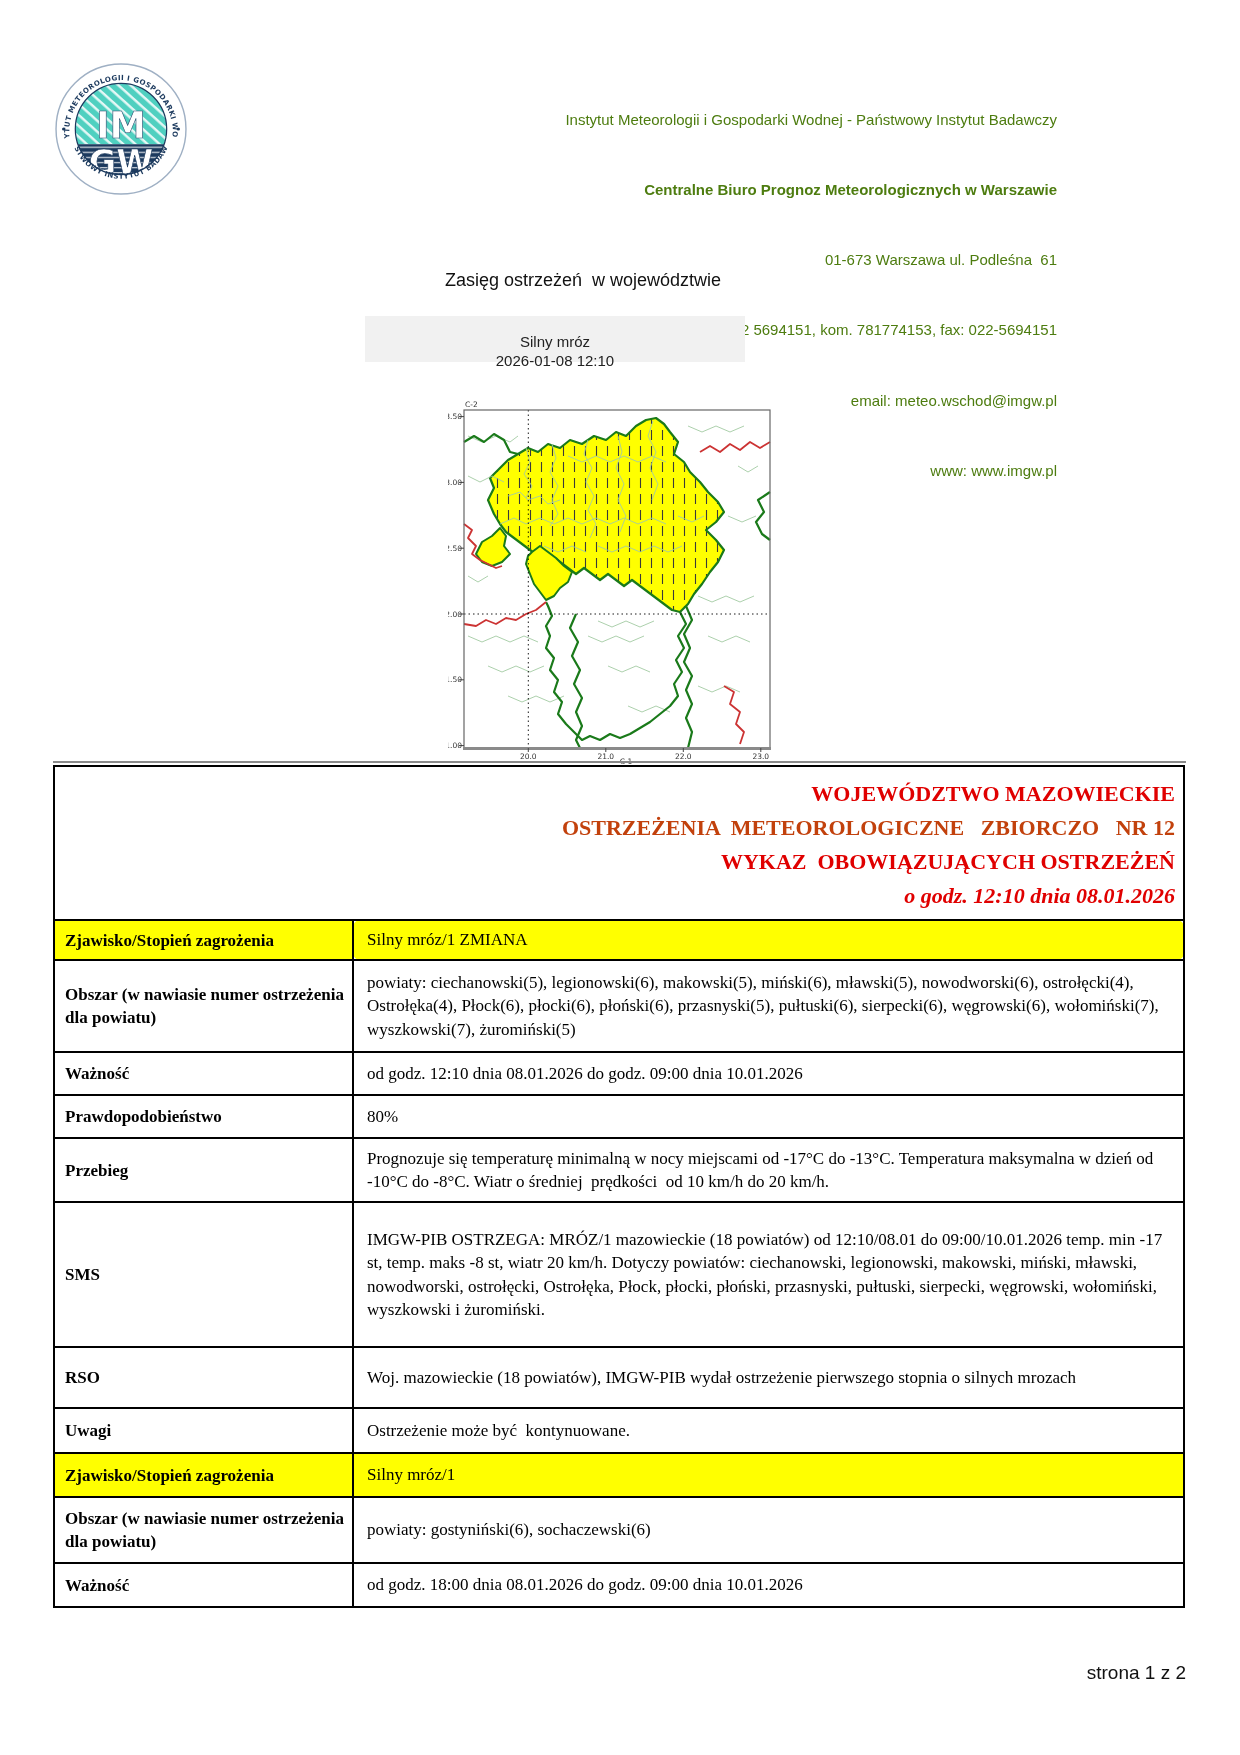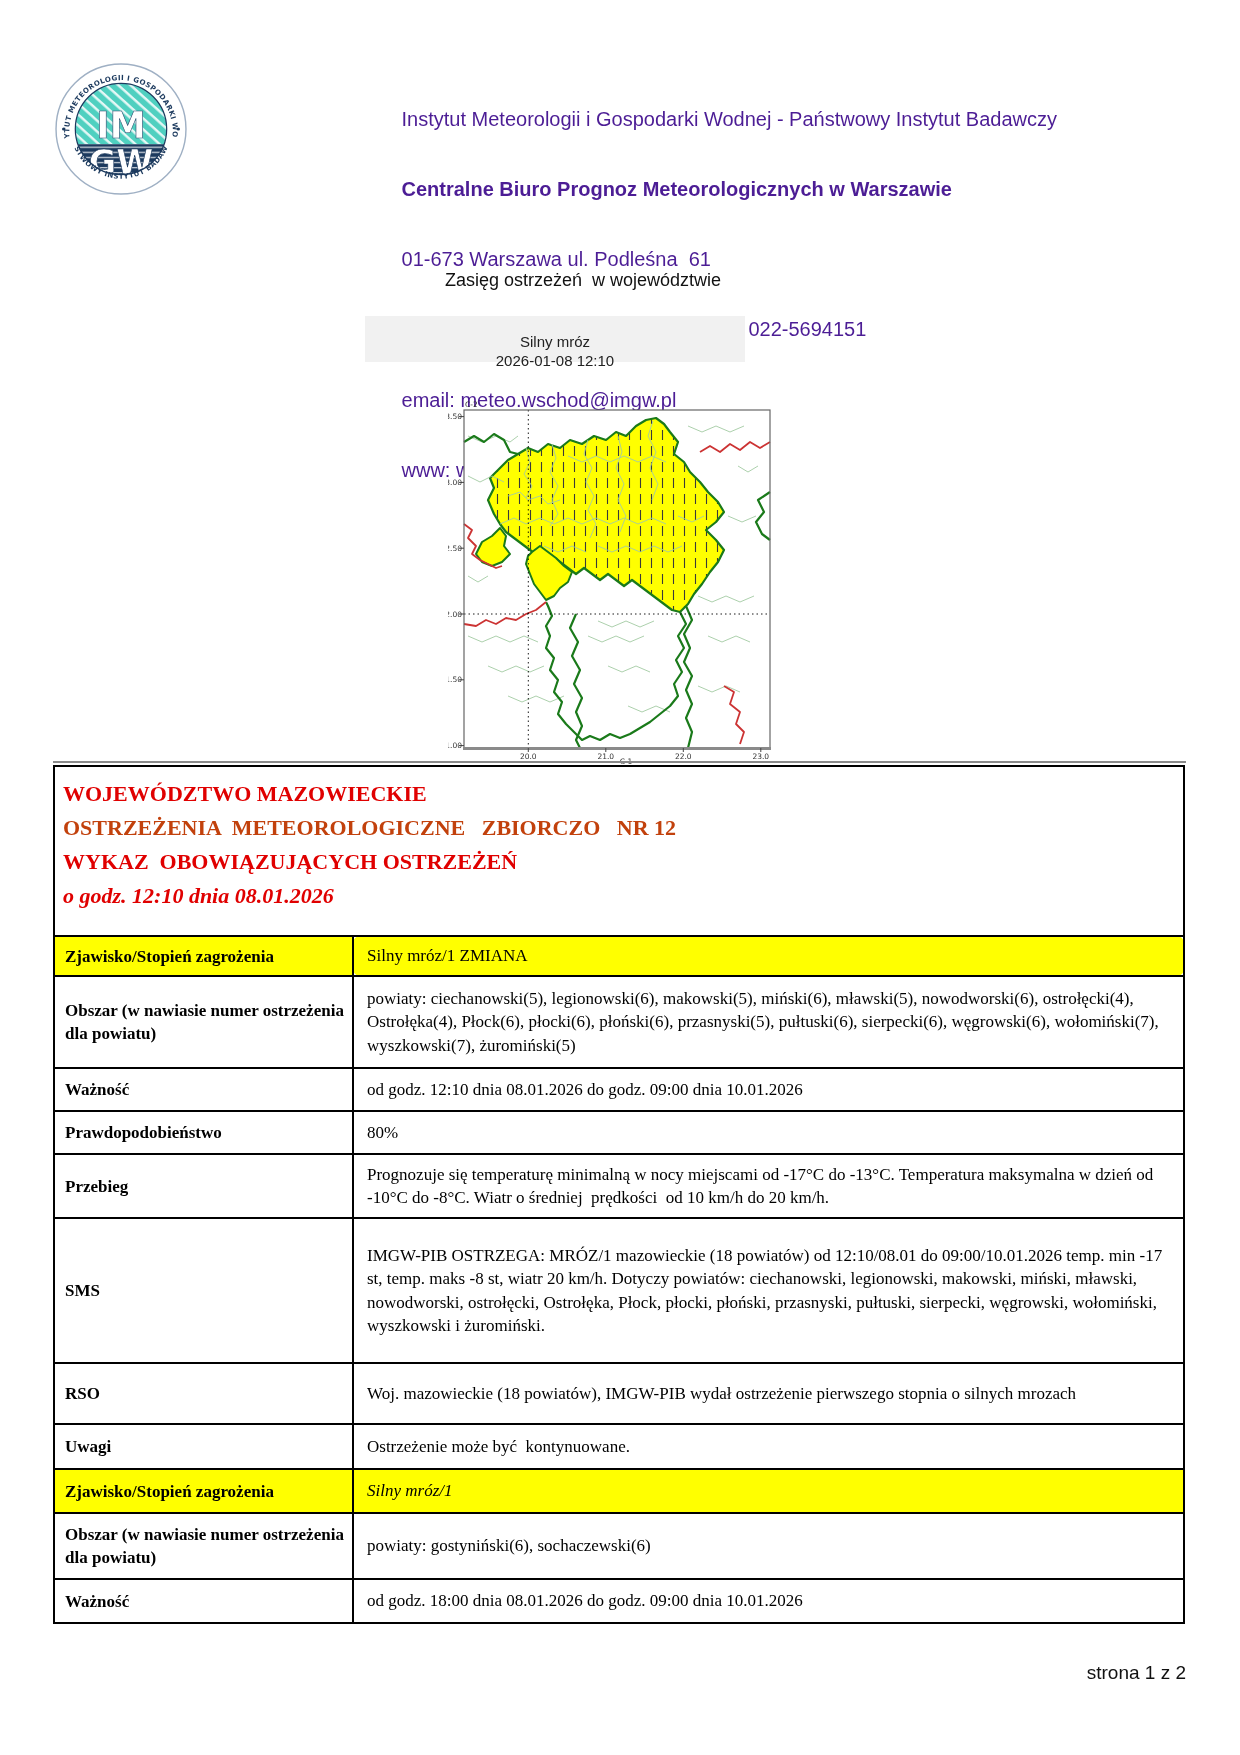--- a/index.html
+++ b/index.html
@@ -4,23 +4,23 @@
 <style>
   * { margin:0; padding:0; box-sizing:border-box; }
   html,body { background:#ffffff; }
   .page {
     position:relative; width:1240px; height:1755px; background:#ffffff;
     font-family:"Liberation Serif", serif; overflow:hidden;
   }
   
   .logo-wrap { position:absolute; left:54px; top:62px; width:134px; height:134px; }
   .hdr-block {
-    position:absolute; top:61px; right:183px; text-align:left;
-    font-family:"Liberation Sans", sans-serif; font-size:20px; line-height:23.4px;
-    color:#4c1d95; white-space:pre-wrap;
+    position:absolute; top:61px; right:183px; text-align:right;
+    font-family:"Liberation Sans", sans-serif; font-size:15px; line-height:23.4px;
+    color:#4d7c0f; white-space:pre-wrap;
   }
   .hdr-line.bold { font-weight:bold; }
   
   .section-title {
     position:absolute; left:0; top:270px; width:1166px; text-align:center;
     font-family:"Liberation Sans", sans-serif; font-size:18px; color:#111;
     white-space:pre-wrap;
   }
   
   .map-title-band {
@@ -31,21 +31,21 @@
   }
   .map-plot { position:absolute; left:448px; top:396px; width:340px; height:368px; }
   
   .pre-table-rule { position:absolute; left:53px; top:761px; width:1133px; height:2px; background:#8a8a8a; }
   .warn-table {
     position:absolute; left:53px; top:765px; width:1130px;
     border-collapse:collapse; table-layout:fixed;
     font-size:17px; color:#000;
   }
   .warn-table td { border:2px solid #000; vertical-align:middle; }
-  .title-cell { text-align:left; padding:10px 8px 22px 8px; }
+  .title-cell { text-align:right; padding:10px 8px 6px 8px; }
   .doc-title-line {
     color:#e00000; font-weight:bold; font-size:22px; line-height:34px; white-space:pre-wrap;
   }
   .tcell-label { font-weight:bold; padding:6px 6px 6px 10px; line-height:23px; }
   .tcell-value { padding:6px 10px 6px 13px; line-height:23.5px; white-space:pre-wrap; }
   
   .page-footer {
     position:absolute; right:54px; top:1662px;
     font-family:"Liberation Sans", sans-serif; font-size:19px; color:#111;
   }
@@ -250,21 +250,21 @@
     <tr style="height:61px">
       <td class="tcell-label">RSO</td>
       <td class="tcell-value">Woj. mazowieckie (18 powiatów), IMGW-PIB wydał ostrzeżenie pierwszego stopnia o silnych mrozach</td>
     </tr>
     <tr style="height:45px">
       <td class="tcell-label">Uwagi</td>
       <td class="tcell-value">Ostrzeżenie może być  kontynuowane.</td>
     </tr>
     <tr style="height:44px">
       <td class="tcell-label" style="background-color: rgb(255, 255, 0);">Zjawisko/Stopień zagrożenia</td>
-      <td class="tcell-value" style="background-color: rgb(255, 255, 0); font-style: italic;">Silny mróz/1</td>
+      <td class="tcell-value" style="background-color: rgb(255, 255, 0);">Silny mróz/1</td>
     </tr>
     <tr style="height:66px">
       <td class="tcell-label">Obszar (w nawiasie numer ostrzeżenia dla powiatu)</td>
       <td class="tcell-value">powiaty: gostyniński(6), sochaczewski(6)</td>
     </tr>
     <tr style="height:44px">
       <td class="tcell-label">Ważność</td>
       <td class="tcell-value">od godz. 18:00 dnia 08.01.2026 do godz. 09:00 dnia 10.01.2026</td>
     </tr>
   </tbody>

